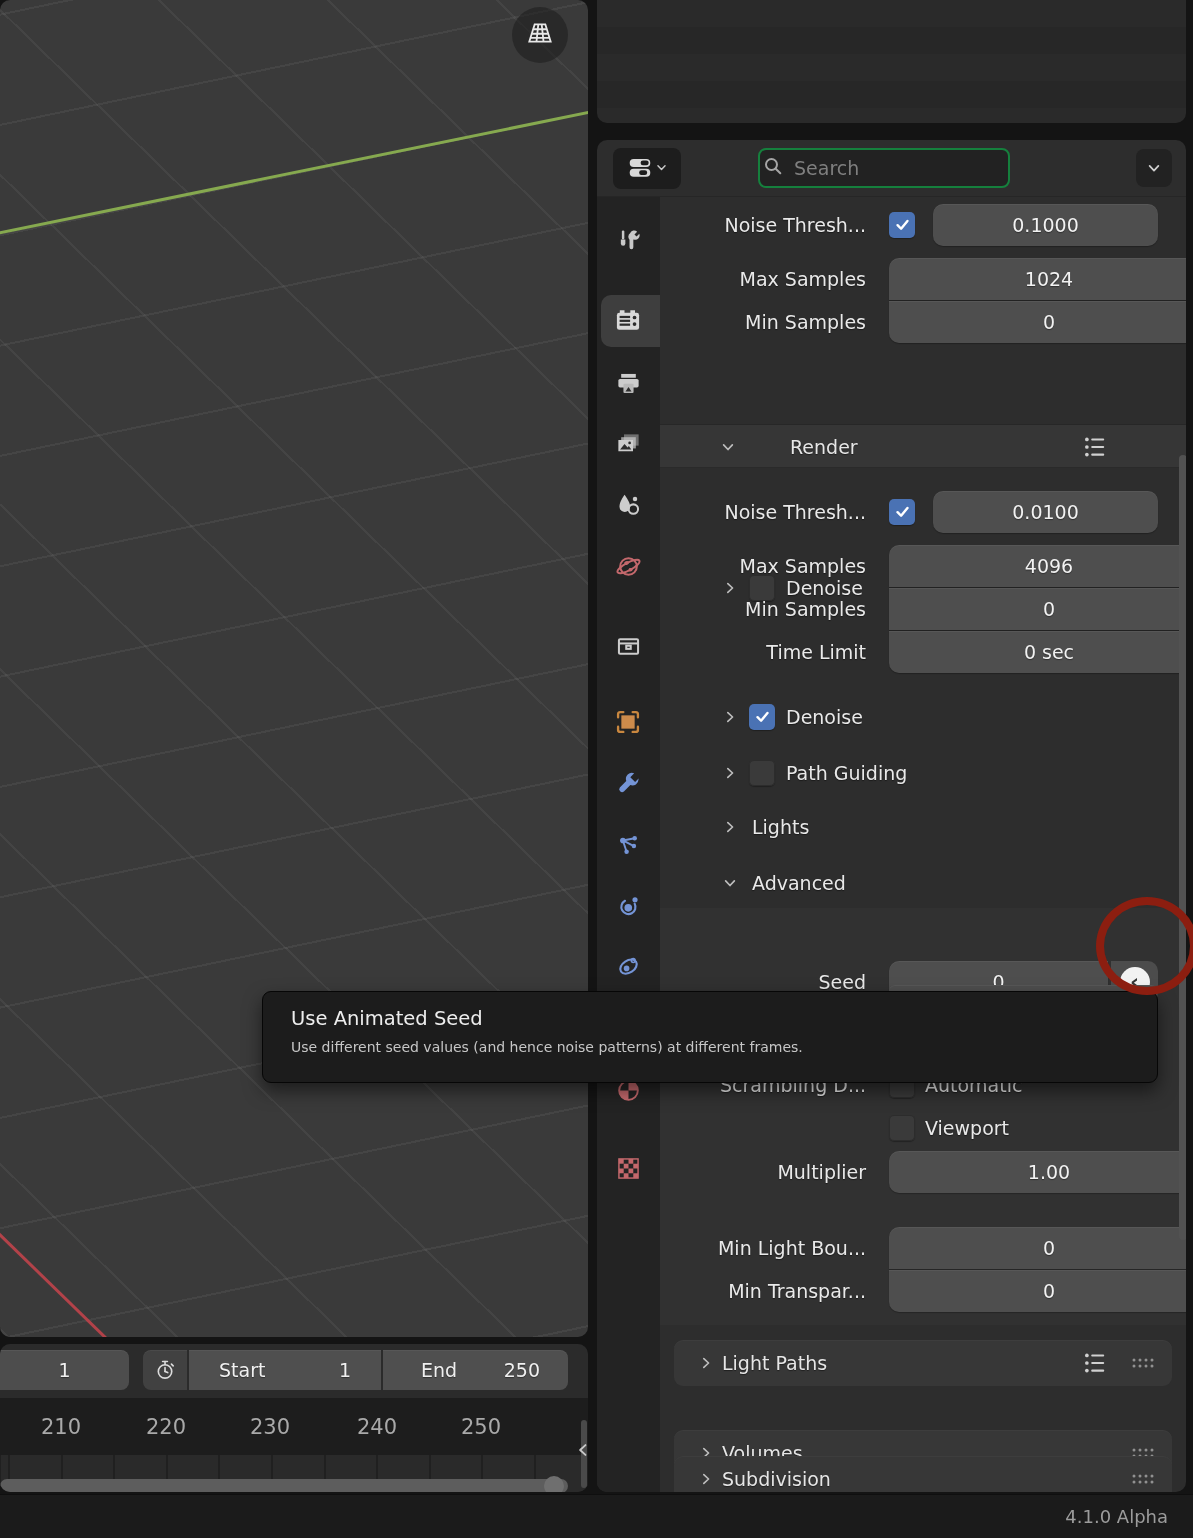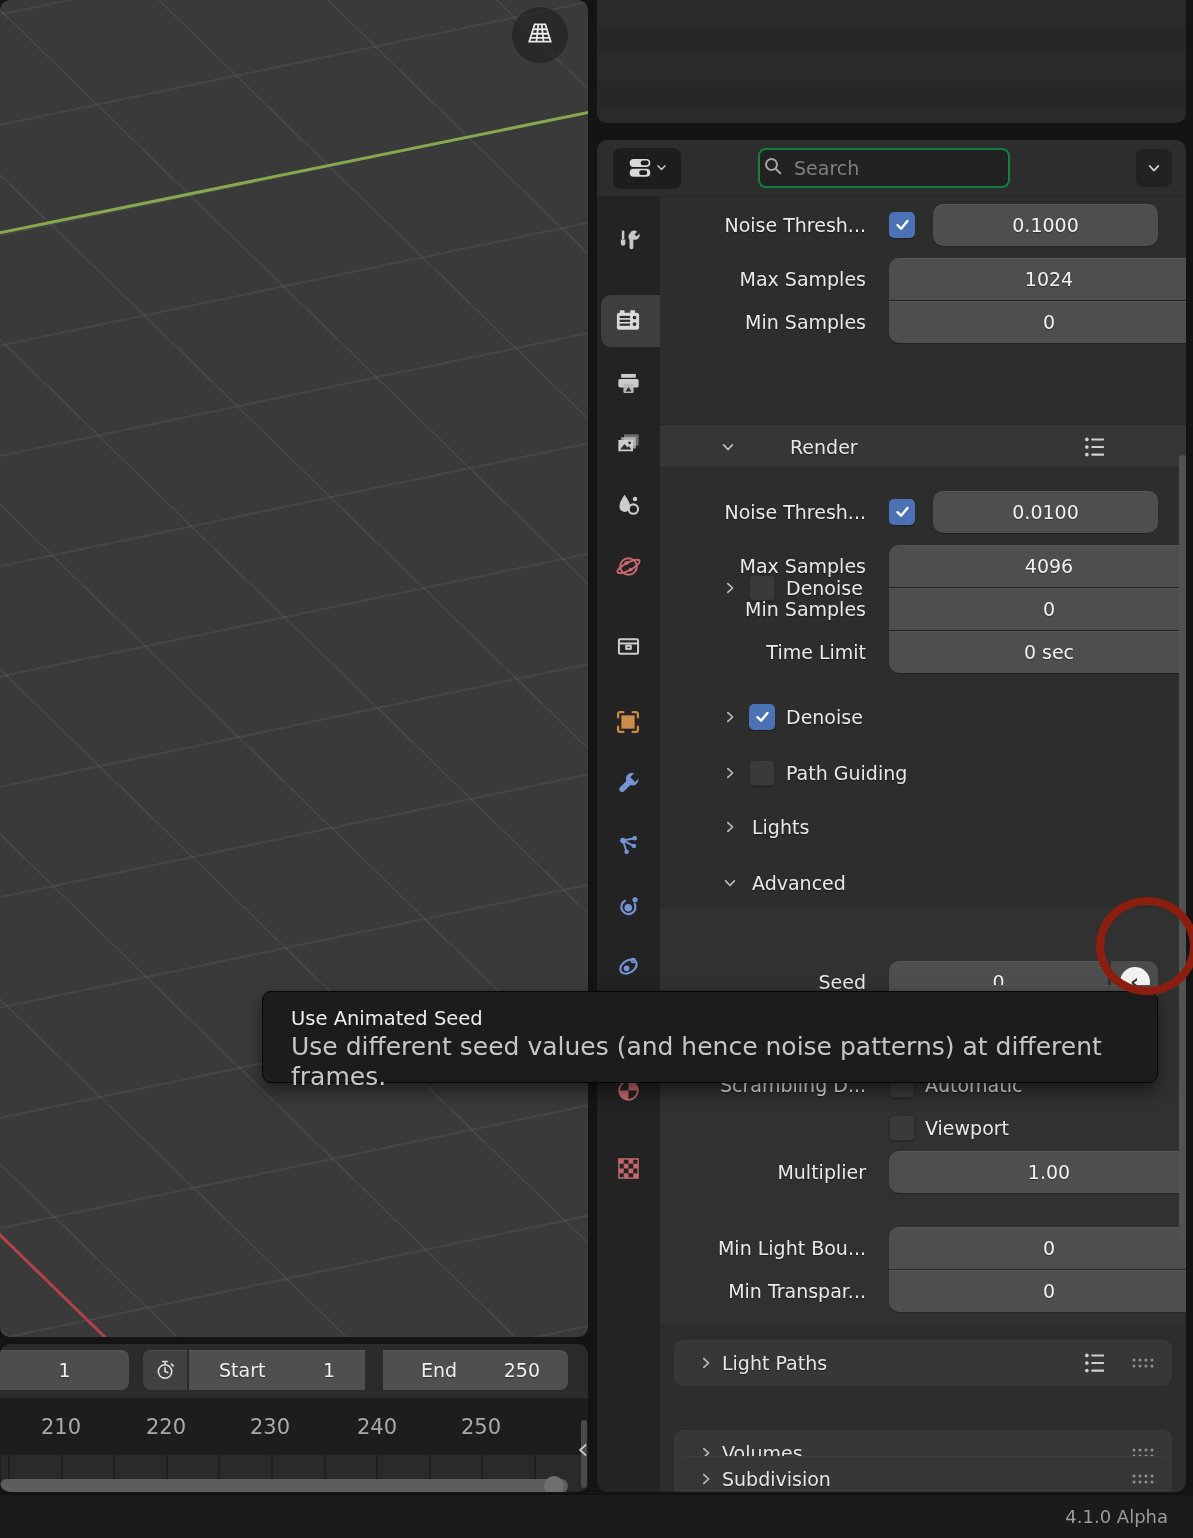--- a/index.html
+++ b/index.html
@@ -84,21 +84,21 @@
 
   
   #timeline{position:absolute;left:0;top:1344px;width:588px;height:148px;background:#1d1d1d;
     border-radius:10px;overflow:hidden;}
   #tl-header{position:absolute;left:0;top:0;width:100%;height:54px;background:#2b2b2b;}
   .tl-field{position:absolute;top:6px;height:40px;background:#4f4f4f;color:#f0f0f0;font-size:19px;
     display:flex;align-items:center;text-shadow:0 1px 1px rgba(0,0,0,.4);
     box-shadow:inset 0 1px 0 rgba(255,255,255,.05);}
   #tl-frame{left:0;width:129px;border-radius:0 8px 8px 0;background:#4d4d4d;justify-content:center;}
   #tl-stopwatch{left:143px;width:44px;border-radius:8px 0 0 8px;background:#414141;justify-content:center;}
-  #tl-start{left:189px;width:176px;justify-content:space-between;padding:0 30px 0 30px;}
+  #tl-start{left:189px;width:192px;justify-content:space-between;padding:0 30px 0 30px;}
   #tl-end{left:383px;width:185px;border-radius:0 8px 8px 0;justify-content:space-between;padding:0 28px 0 38px;}
   #tl-ruler{position:absolute;left:0;top:54px;width:100%;height:57px;background:#1d1d1d;}
   .tick-label{position:absolute;top:17px;width:60px;text-align:center;color:#a9a9a9;font-size:21px;}
   #tl-strip{position:absolute;left:0;top:111px;width:100%;height:37px;background:#2a2a2a;
     background-image:repeating-linear-gradient(90deg,#202020 0 2px,transparent 2px 52.6px);
     background-position:8px 0;}
   #tl-hscroll{position:absolute;left:0;top:135px;width:568px;height:14px;background:#5d5d5d;border-radius:7px;}
   #tl-hscroll .cap{position:absolute;right:4px;top:-3px;width:20px;height:20px;border-radius:50%;background:#6f6f6f;}
   #tl-vscroll{position:absolute;left:581px;top:76px;width:6px;height:68px;background:#4a4a4a;border-radius:3px;}
   #divider-chev{position:absolute;left:574px;top:1441px;z-index:5;}
@@ -106,21 +106,21 @@
   
   #statusbar{position:absolute;left:0;top:1494px;width:1193px;height:44px;background:#1b1b1b;
     border-top:1px solid #0f0f0f;}
   #statusbar .ver{position:absolute;right:25px;top:0;line-height:44px;color:#9c9c9c;font-size:18px;}
 
   
   #tooltip{position:absolute;left:262px;top:991px;width:896px;height:92px;background:#1c1c1c;
     border:1px solid #060606;border-radius:9px;z-index:50;padding:13px 0 0 28px;
     box-shadow:0 8px 18px rgba(0,0,0,.5);}
   #tooltip .tt-title{color:#ededed;font-size:19.5px;line-height:27px;}
-  #tooltip .tt-body{color:#c6c6c6;font-size:25px;line-height:30px;}
+  #tooltip .tt-body{color:#c6c6c6;font-size:14px;line-height:30px;}
   #annotation{position:absolute;left:1096px;top:897px;width:102px;height:98px;border:8px solid #8c1e10;
     border-radius:50%;z-index:60;}
 </style>
 </head>
 <body>
 
 <div id="window">
 
   <div id="viewport">
     <div class="vp-grid"></div>

